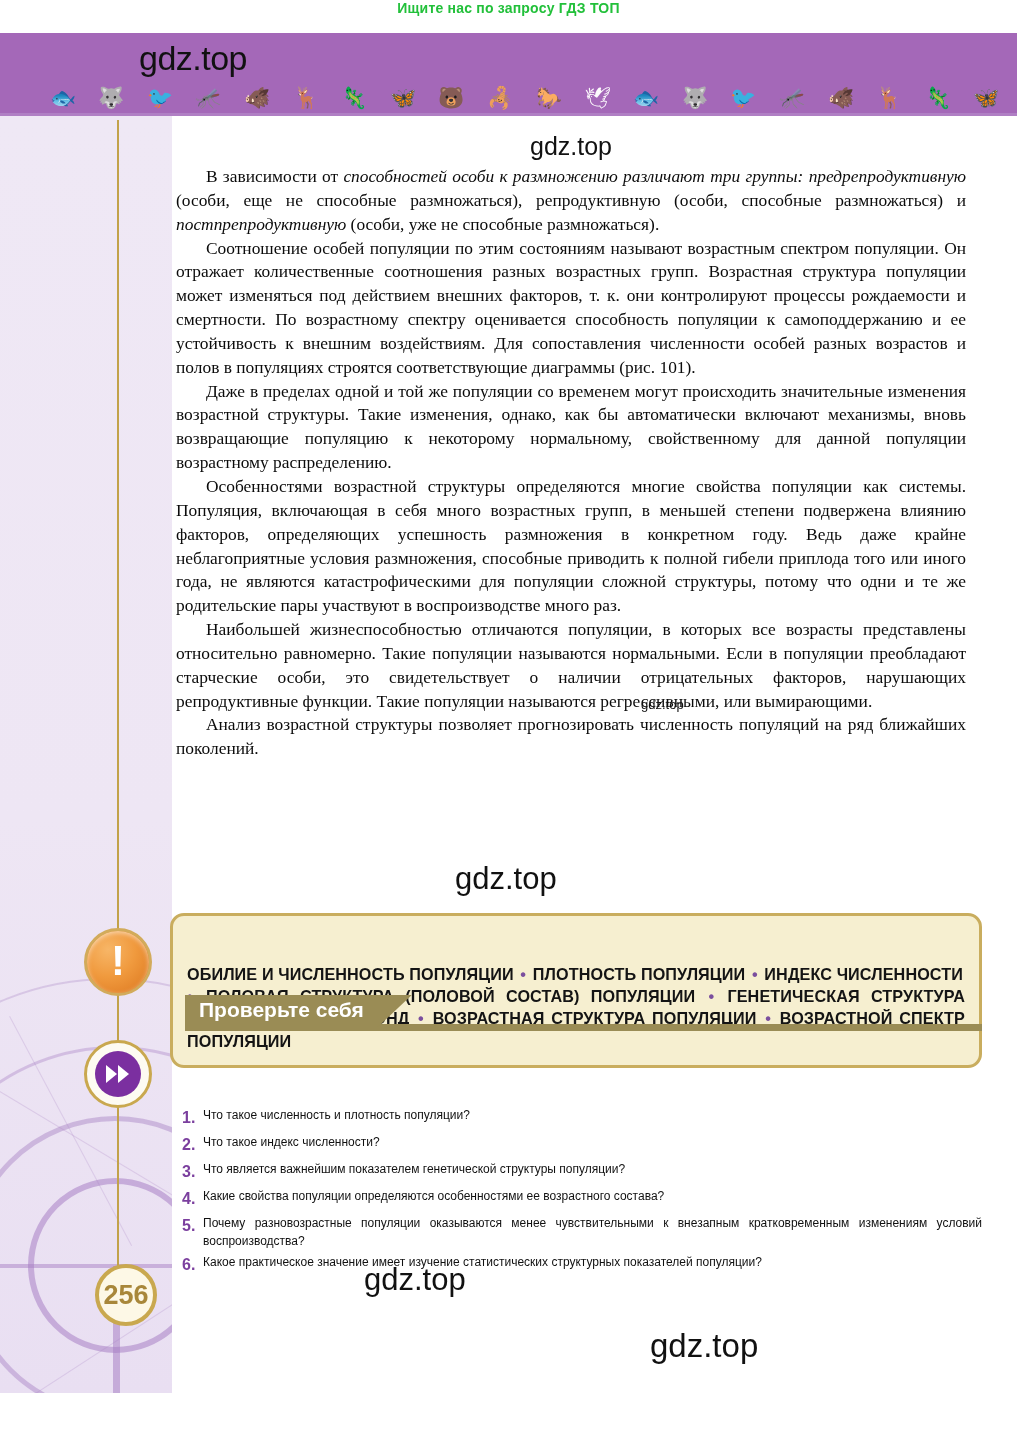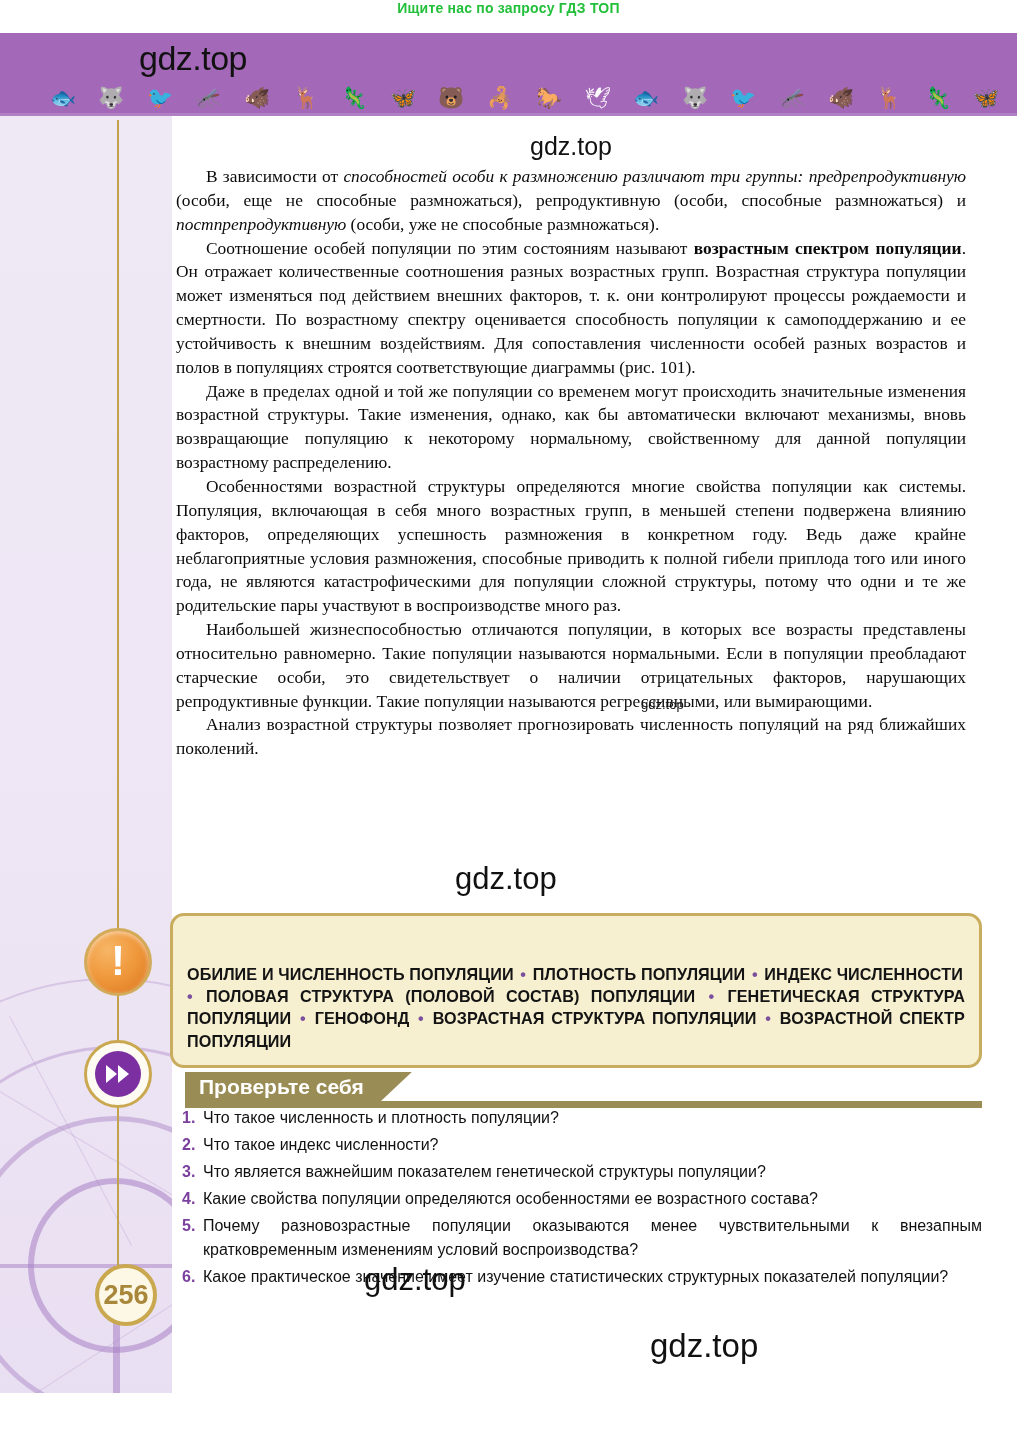--- a/index.html
+++ b/index.html
@@ -155,21 +155,21 @@
   p.para {
     font-family: "Liberation Serif", serif;
     font-size: 17.4px;
     line-height: 1.37;
     text-align: justify;
     text-indent: 30px;
     color: #0b0b0b;
     margin: 0;
   }
   p.para i { font-style: italic; }
-  p.para b { font-weight: 700; }
+  p.para b { font-weight: 400; }
 
   
   .terms {
     position: absolute; left: 170px; top: 913px;
     width: 812px;
     background: #f6efd0;
     border: 3px solid #c9ad5e;
     border-radius: 14px;
     padding: 11px 14px 13px 14px;
   }
@@ -180,21 +180,21 @@
     line-height: 1.37;
     color: #141414;
     text-align: justify;
     letter-spacing: .1px;
     margin-top: 36px;
   }
   .terms-text .sep { color: #7b4f9e; padding: 0 2px; }
 
   
   .check-head {
-    position: absolute; left: 185px; top: 1072px;
+    position: absolute; left: 185px; top: 995px;
     width: 797px; height: 36px;
   }
   .check-head .tab {
     position: absolute; left: 0; top: 0; height: 32px;
     background: #9a8c55; color: #fff;
     font-family: "Liberation Sans", sans-serif;
     font-weight: 700; font-size: 21px;
     padding: 3px 48px 3px 14px;
     clip-path: polygon(0 0, 100% 0, calc(100% - 34px) 100%, 0 100%);
   }
@@ -210,21 +210,21 @@
   .qrow { display: flex; align-items: flex-start; margin-bottom: 3px; }
   .qnum {
     min-width: 21px;
     color: #7b3f9e;
     font-family: "Liberation Sans", sans-serif;
     font-weight: 700; font-size: 16px;
     line-height: 1.5;
   }
   .qtext {
     font-family: "Liberation Sans", sans-serif;
-    font-size: 16px;
+    font-size: 12px;
     line-height: 1.5;
     color: #111;
     text-align: justify;
     flex: 1;
   }
 
   .wm-big {
     position: absolute;
     font-family: "Liberation Sans", sans-serif;
     color: #111;

